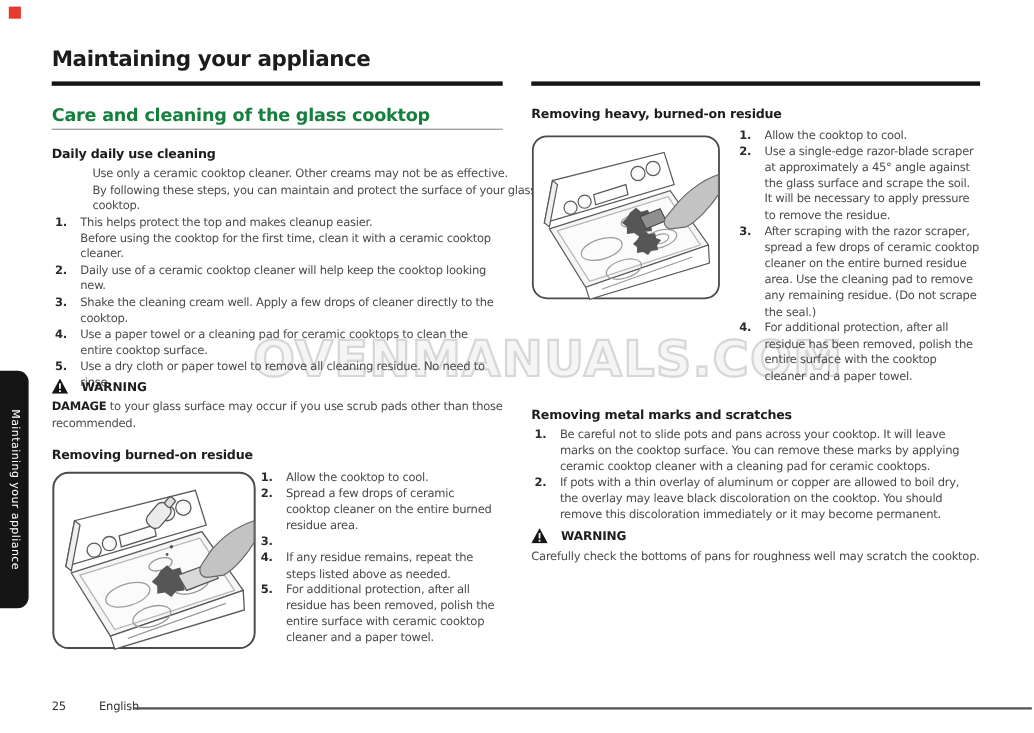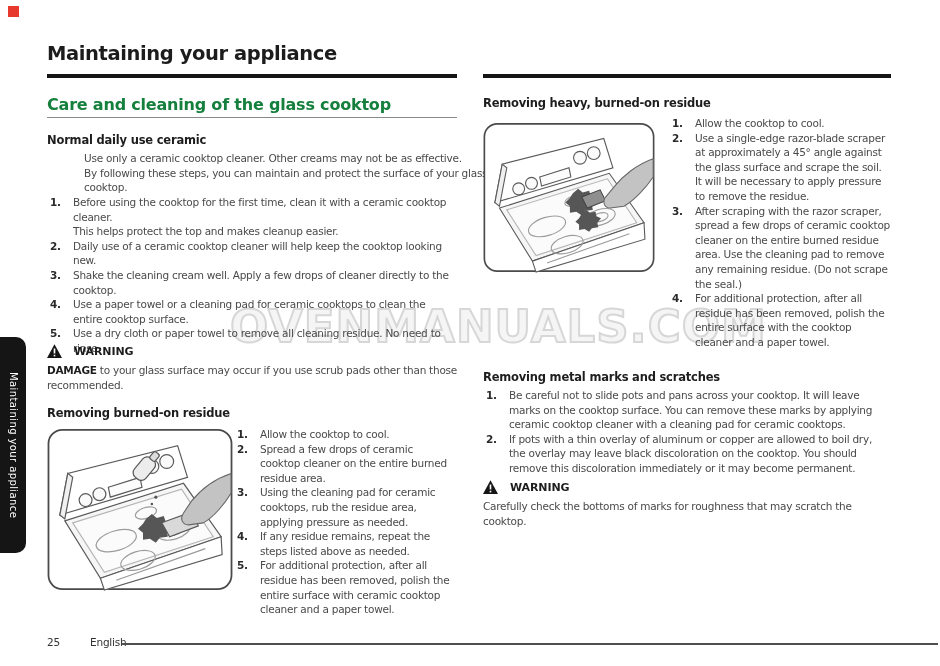--- a/index.html
+++ b/index.html
@@ -56,33 +56,33 @@
   <div class="abs" id="watermark">OVENMANUALS.COM</div>
 
   <div class="abs" id="side-tab">
     <span>Maintaining your appliance</span>
   </div>
 
   <div class="abs col" id="col-left">
     <div class="abs section-heading" style="left:0;top:95px;">Care and cleaning of the glass cooktop</div>
     <div class="abs section-underline" style="left:0;top:117px;width:410px;"></div>
 
-    <div class="abs sub-heading" style="left:0;top:133px;">Normal daily use ceramic</div>
+    <div class="abs sub-heading" style="left:0;top:133px;">Daily daily use cleaning</div>
 
     <div class="abs body-text" style="left:0;top:151px;width:410px;margin-left:37px;">
       <div>Use only a ceramic cooktop cleaner. Other creams may not be as effective.</div>
       <div>By following these steps, you can maintain and protect the surface of your glass cooktop.</div>
     </div>
 
     <div class="abs steps body-text" style="left:3px;top:195px;width:407px;">
       <div class="step">
         <div class="step-num">1.</div>
         <div class="step-text">
+          <div>This helps protect the top and makes cleanup easier.</div>
           <div>Before using the cooktop for the first time, clean it with a ceramic cooktop cleaner.</div>
-          <div>This helps protect the top and makes cleanup easier.</div>
         </div>
       </div>
       <div class="step">
         <div class="step-num">2.</div>
         <div class="step-text">Daily use of a ceramic cooktop cleaner will help keep the cooktop looking new.</div>
       </div>
       <div class="step">
         <div class="step-num">3.</div>
         <div class="step-text">Shake the cleaning cream well. Apply a few drops of cleaner directly to the cooktop.</div>
       </div>
@@ -151,21 +151,20 @@
         <div class="step">
           <div class="step-num">1.</div>
           <div class="step-text">Allow the cooktop to cool.</div>
         </div>
         <div class="step">
           <div class="step-num">2.</div>
           <div class="step-text">Spread a few drops of ceramic cooktop cleaner on the entire burned residue area.</div>
         </div>
         <div class="step">
           <div class="step-num">3.</div>
-          <div class="step-text">Using the cleaning pad for ceramic cooktops, rub the residue area, applying pressure as needed.</div>
         </div>
         <div class="step">
           <div class="step-num">4.</div>
           <div class="step-text">If any residue remains, repeat the steps listed above as needed.</div>
         </div>
         <div class="step">
           <div class="step-num">5.</div>
           <div class="step-text">For additional protection, after all residue has been removed, polish the entire surface with ceramic cooktop cleaner and a paper towel.</div>
         </div>
       </div>
@@ -242,20 +241,20 @@
     </div>
 
     <div class="abs warning-row" style="left:0;top:480px;">
       <svg class="warn-svg" width="15" height="14" viewBox="0 0 24 22">
         <path d="M12 0 L24 22 L0 22 Z" fill="#151515"></path>
         <rect x="10.7" y="7" width="2.6" height="8" fill="#ffffff"></rect>
         <rect x="10.7" y="17" width="2.6" height="2.6" fill="#ffffff"></rect>
       </svg>
       <span class="warning-label">WARNING</span>
     </div>
-    <div class="abs body-text" style="left:0;top:499px;width:408px;">Carefully check the bottoms of marks for roughness that may scratch the cooktop.</div>
+    <div class="abs body-text" style="left:0;top:499px;width:408px;">Carefully check the bottoms of pans for roughness well may scratch the cooktop.</div>
   </div>
 
   <div class="abs" id="footer-num">25</div>
   <div class="abs" id="footer-lang">English</div>
   <div class="abs" id="footer-rule"></div>
 
 </div>
 
 </body></html>

